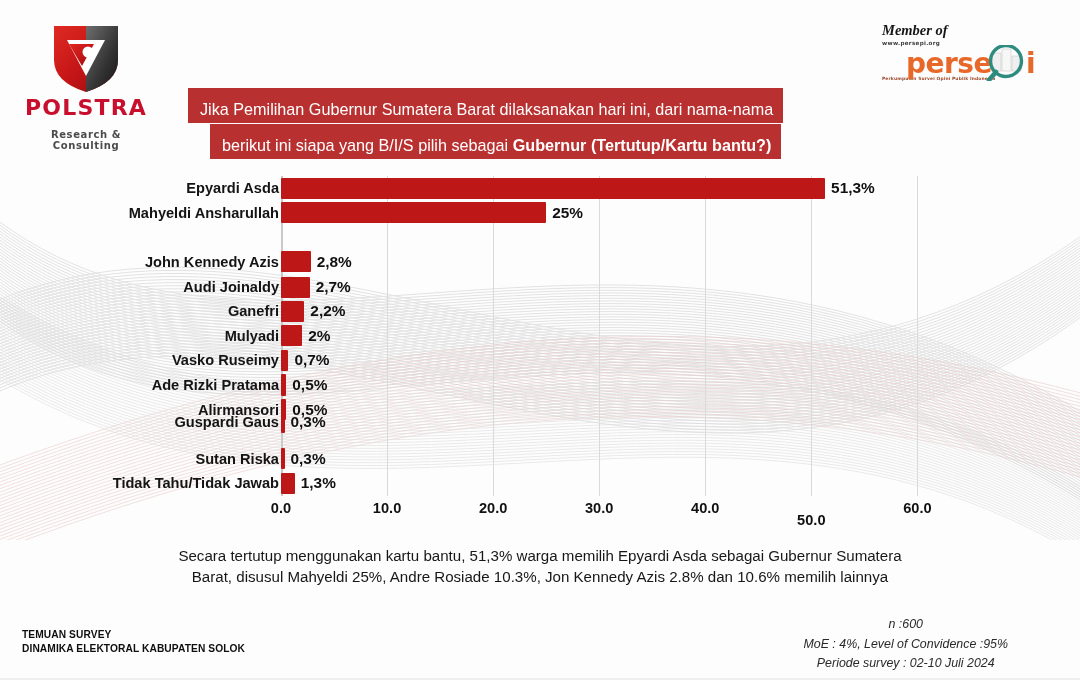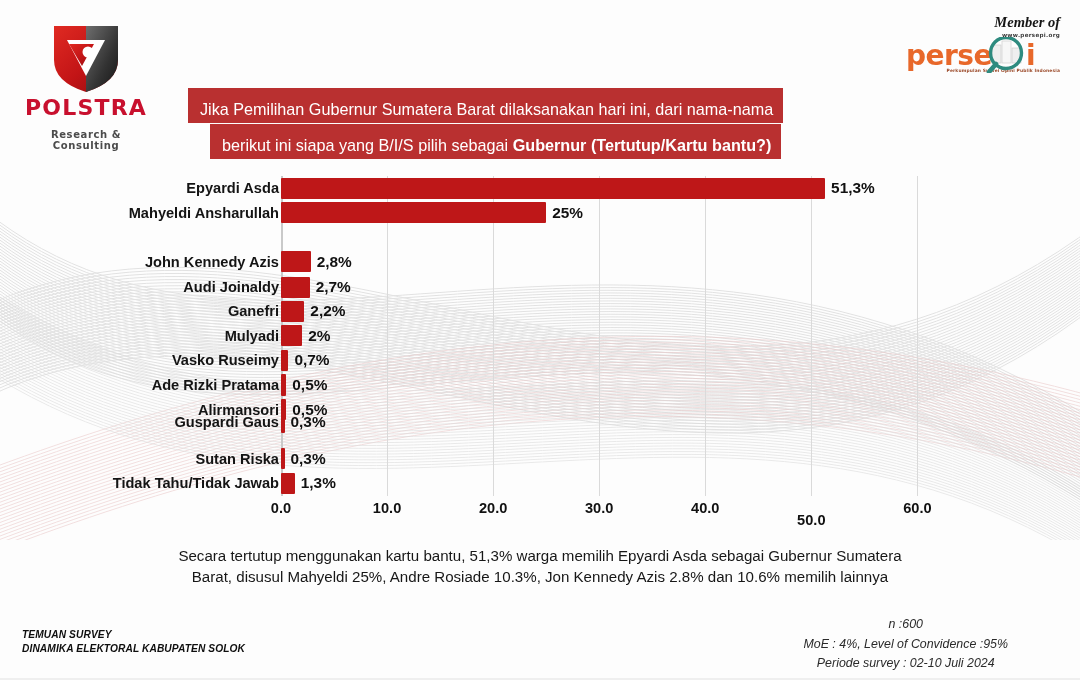--- a/index.html
+++ b/index.html
@@ -59,23 +59,23 @@
     font-family: "DejaVu Sans", sans-serif;
     font-size: 10px;
     font-weight: 700;
     letter-spacing: 0.6px;
     color: #4b4b4b;
     margin-top: 10px;
   }
 
   .logo-persepi {
     position: absolute;
-    right: 20px; top: 14px;
+    right: 20px; top: 22px;
     width: 178px;
-    text-align: right;
+    text-align: left;
   }
   .member-of {
     font-family: "Liberation Serif", serif;
     font-style: italic;
     font-weight: 700;
     font-size: 14.5px;
     color: #161616;
     margin-bottom: 1px;
   }
   .persepi-url {
@@ -209,21 +209,20 @@
   .footer-left {
     position: absolute;
     left: 22px; top: 16px;
   }
   .footer-left div {
     font-size: 10.2px;
     font-weight: 700;
     color: #0e0e0e;
     letter-spacing: 0.1px;
     line-height: 1.42;
-    font-style: italic;
   }
   .footer-right {
     position: absolute;
     right: 72px; top: 3px;
     text-align: center;
   }
   .footer-right div {
     font-family: "Liberation Sans", sans-serif;
     font-style: italic;
     font-size: 12.4px;

